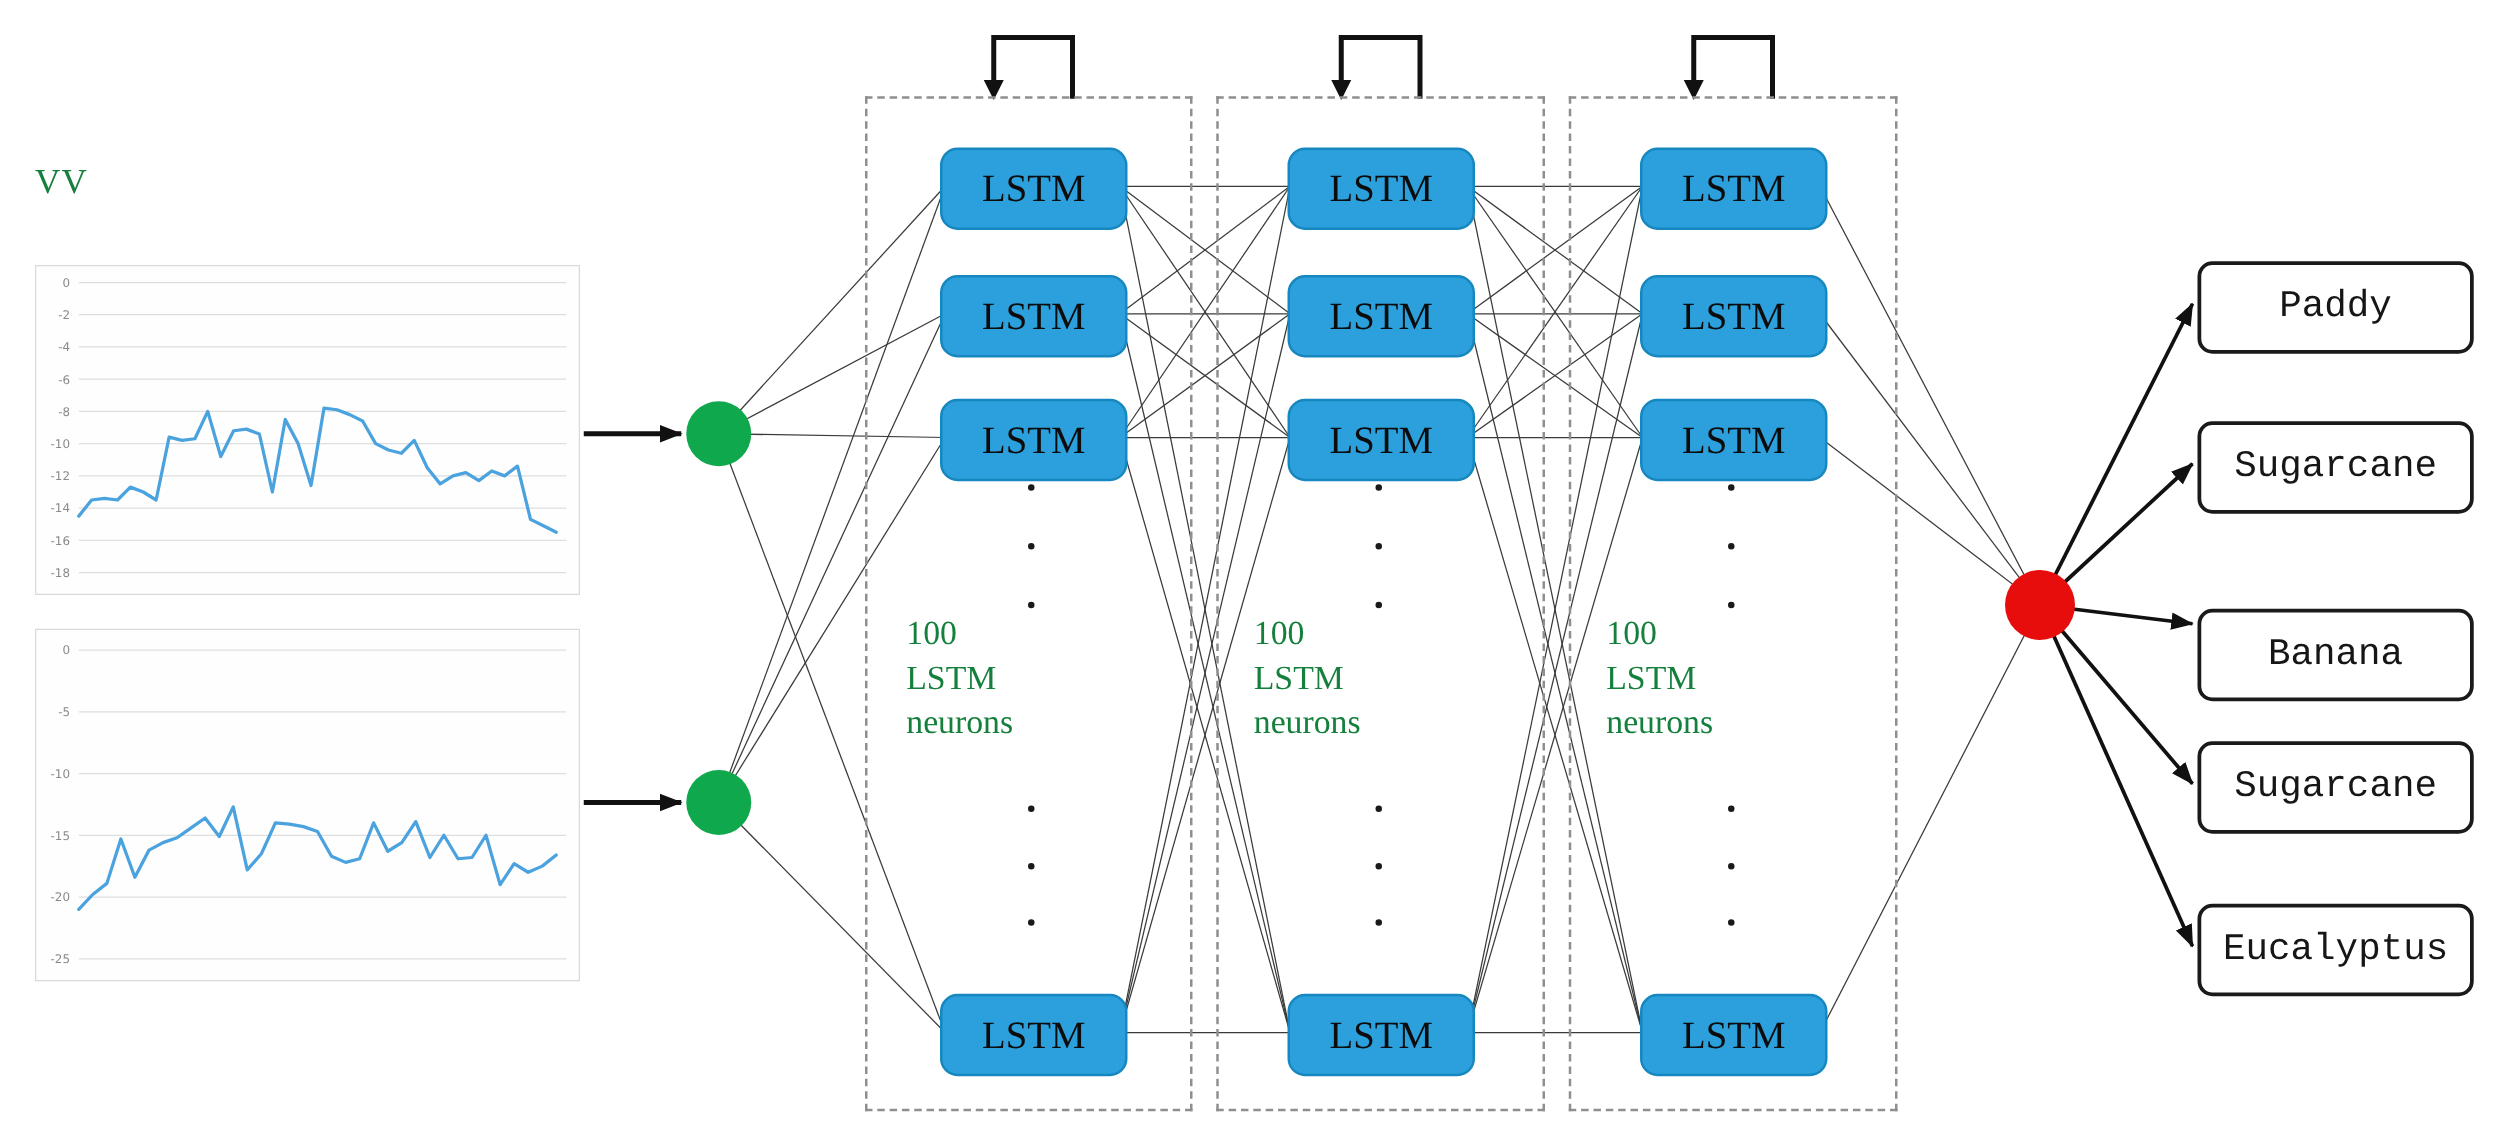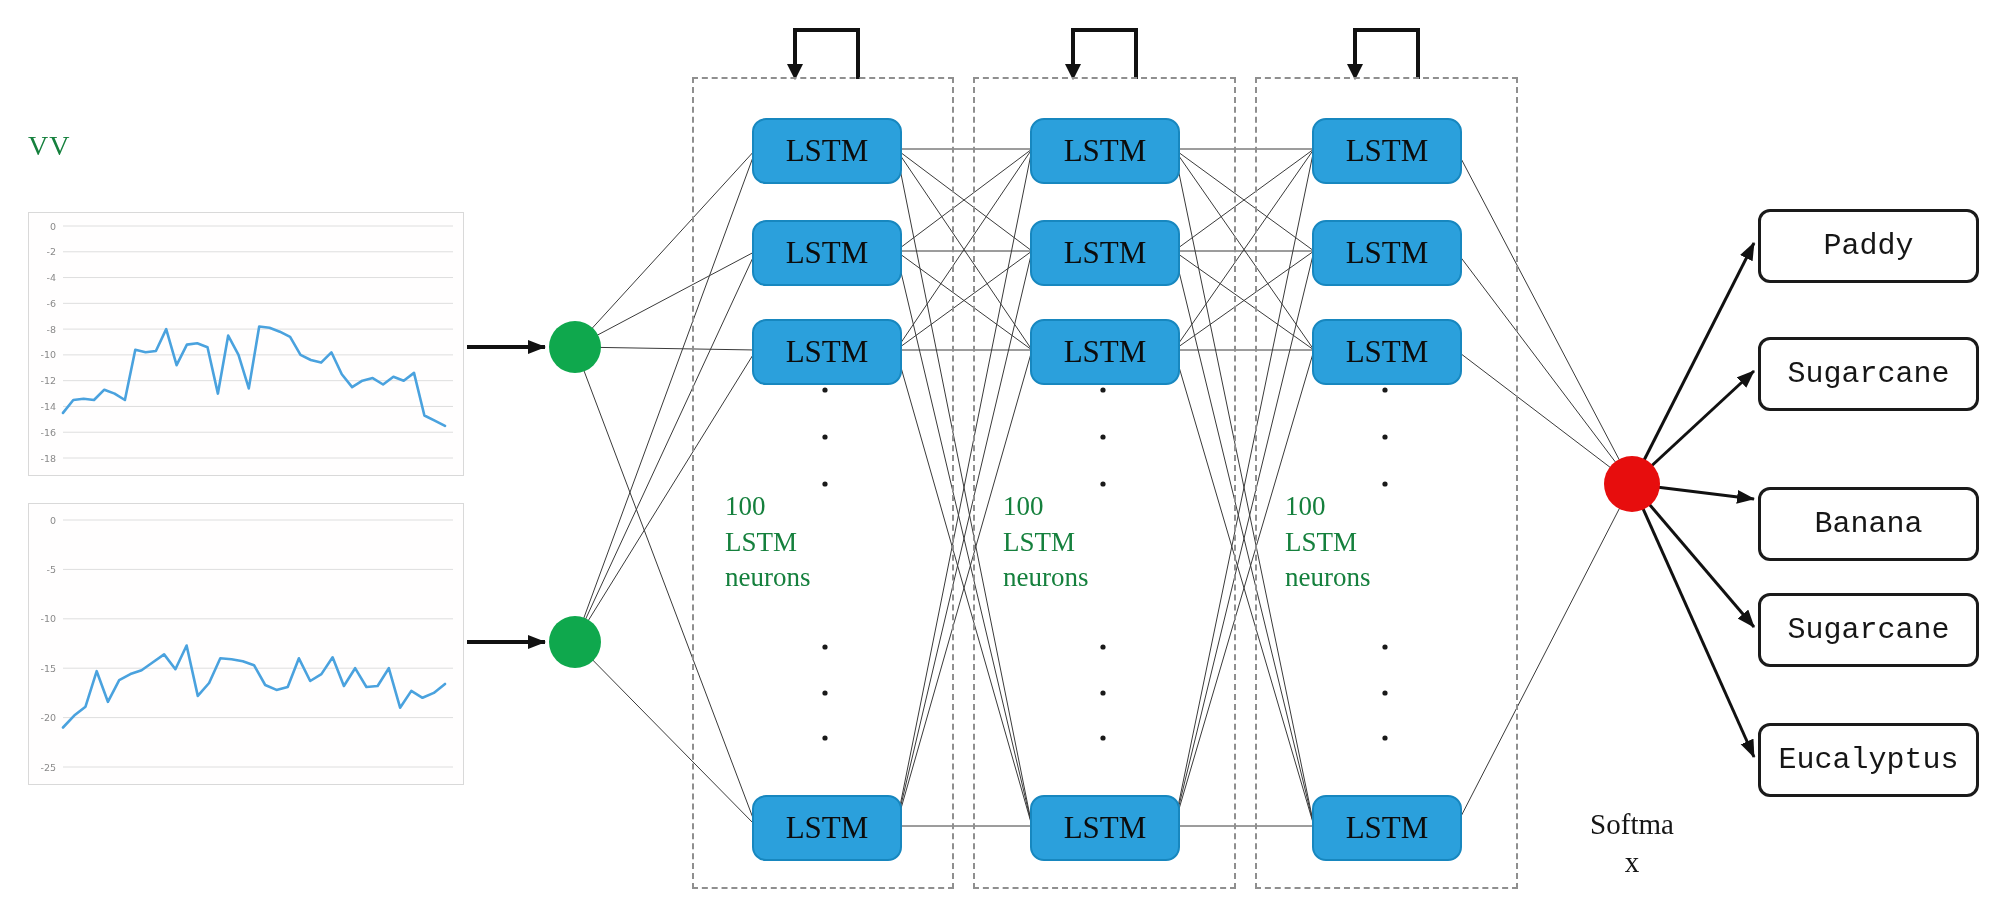--- a/index.html
+++ b/index.html
@@ -219,18 +219,14 @@
         <span>Banana</span>
       </div>
       <div class="output-box" style="left: 1758px; top: 593px; width: 215px; height: 68px;">
         <span>Sugarcane</span>
       </div>
       <div class="output-box" style="left: 1758px; top: 723px; width: 215px; height: 68px;">
         <span>Eucalyptus</span>
       </div>
     </div>
 
-  <div class="softmax-label" style="left:1558px;top:806px;width:148px;">
-    <span>Softma</span><br>
-    <span>x</span>
-  </div>
 
 </div>
 
 </body></html>

